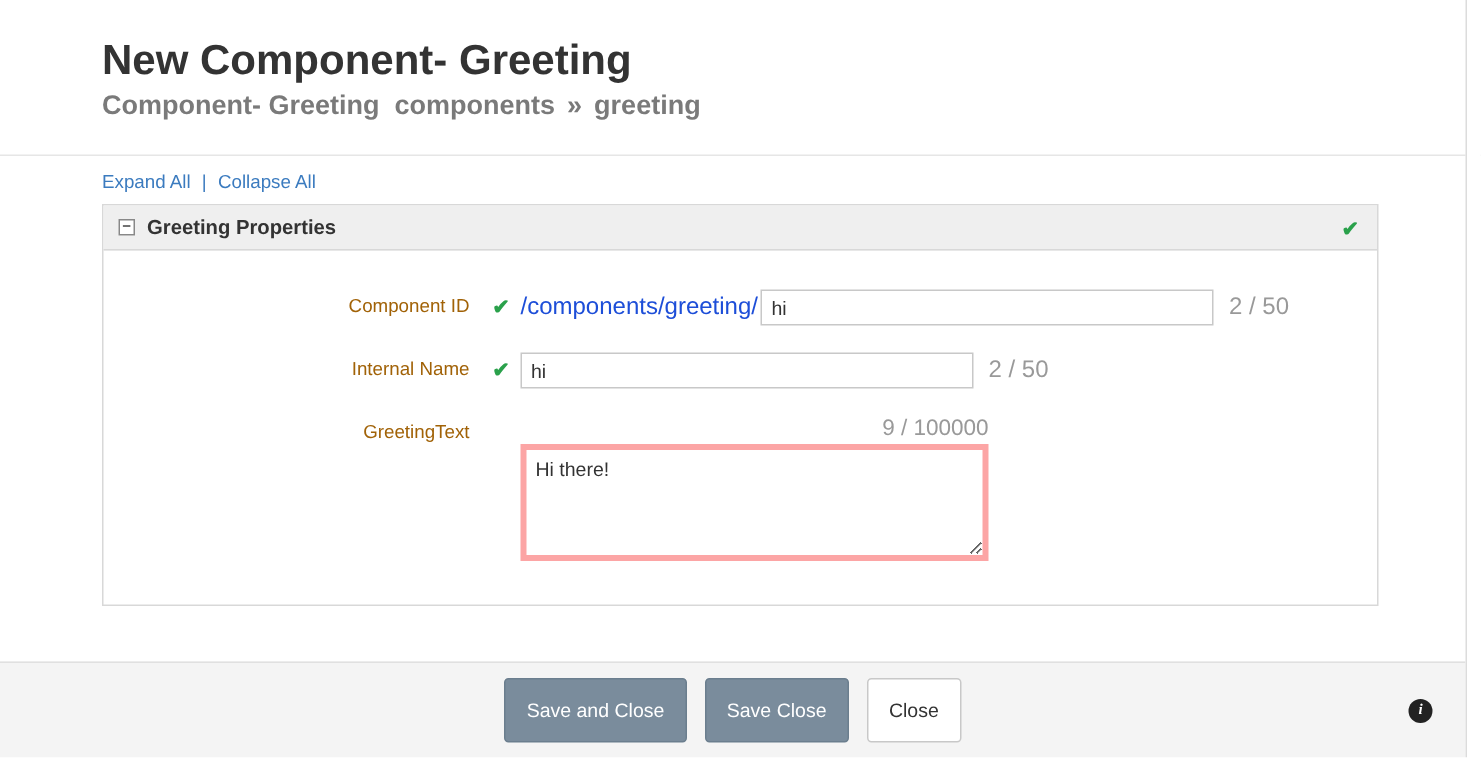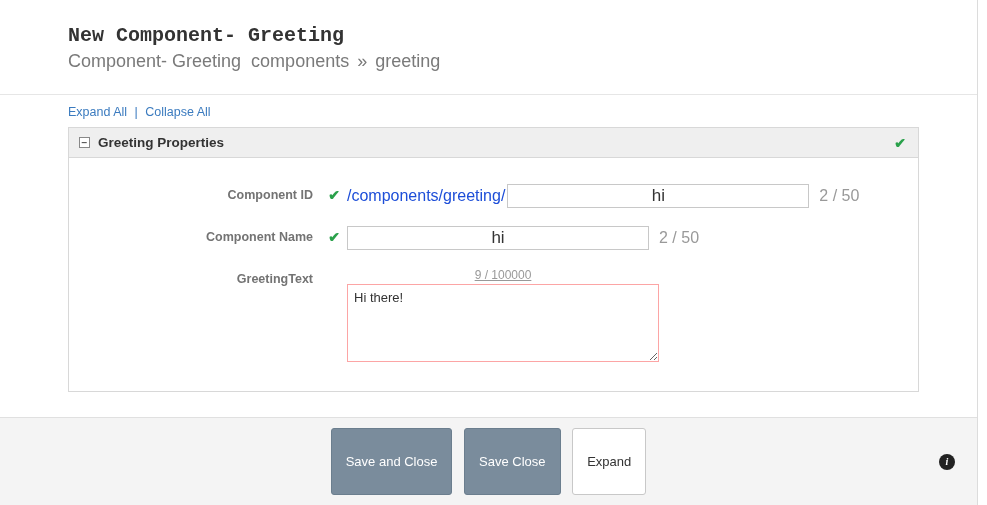--- a/index.html
+++ b/index.html
@@ -17,30 +17,29 @@
     position: absolute;
     right: 0; top: 0; bottom: 0;
     width: 10px;
     border-left: 1px solid #dcdcdc;
     background: #fff;
   }
   .header {
     padding: 24px 0 12px 68px;
   }
   .header h1 {
-    font-size: 20px;
+    font-size: 28px;
     font-weight: 700;
     color: #333;
-    font-family: Liberation Mono, monospace;
   }
   .breadcrumb {
     margin-top: 4px;
     font-size: 18px;
     color: #7a7a7a;
-    font-weight: 400;
+    font-weight: 700;
   }
   .breadcrumb .sep { margin: 0 3px; }
   .hr { border: 0; border-top: 1px solid #e6e6e6; margin-top: 10px; }
   .toolbar {
     padding: 10px 0 6px 68px;
     font-size: 12.5px;
   }
   .toolbar a { color: #3b7bbf; text-decoration: none; cursor: pointer; text-align: center; }
   .toolbar .pipe { color: #3b7bbf; margin: 0 4px; }
 
@@ -85,23 +84,23 @@
   }
   .form-row {
     display: flex;
     align-items: flex-start;
     margin-bottom: 18px;
   }
   .form-row:last-child { margin-bottom: 0; }
   .form-label {
     width: 242px;
     text-align: right;
-    font-weight: 700;
+    font-weight: 400;
     font-size: 12.5px;
-    color: #737373;
+    color: #a16207;
     padding-top: 4px;
     padding-right: 8px;
   }
   .validation {
     width: 26px;
     text-align: center;
     color: #2aa14b;
     font-size: 14px;
     font-weight: bold;
     padding-top: 3px;
@@ -113,64 +112,62 @@
     flex-wrap: wrap;
   }
   .path-prefix {
     color: #1d4ed8;
     font-size: 16px;
     margin-right: 2px;
   }
   input.inp {
     border: 1px solid #c8c8c8;
     padding: 4px 6px;
-    font-size: 17px;
+    font-size: 13px;
     color: #333;
     height: 24px;
-    text-align: center;
   }
   .inp-id { width: 302px; }
   .inp-name { width: 302px; }
   .counter {
     font-size: 16px;
     color: #999;
     margin-left: 10px;
   }
   .counter-top {
-    font-size: 12px;
+    font-size: 15px;
     color: #999;
     width: 312px;
-    text-align: center;
+    text-align: right;
     margin-bottom: 2px;
-    text-decoration: underline;
   }
   textarea.ta {
     width: 312px;
     height: 78px;
-    border: 1px solid #fca5a5;
+    border: 4px solid #fca5a5;
     padding: 5px 6px;
     font-size: 13px;
     font-family: inherit;
     color: #333;
     resize: both;
     outline: none;
   }
   .greeting-control { display: block; }
 
   .footer {
     position: absolute;
     left: 0; right: 10px; bottom: 0;
     background: #f4f4f4;
     border-top: 1px solid #e0e0e0;
     padding: 10px 0;
     text-align: center;
   }
   .btn {
     display: inline-block;
-    padding: 25px 14px;
+    padding: 13px 14px;
     font-size: 13px;
     border-radius: 3px;
     margin: 0 4px;
     cursor: pointer;
     border: 1px solid transparent;
   }
   .btn-primary {
     background: #7a8c9c;
     color: #fff;
     border-color: #6b7e8e;
@@ -231,21 +228,21 @@
       <div class="form-label">Component ID</div>
       <div class="validation">✔</div>
       <div class="form-control">
         <span class="path-prefix">/components/greeting/</span>
         <input class="inp inp-id" type="text" value="hi" style="">
         <span class="counter">2 / 50</span>
       </div>
     </div>
 
     <div class="form-row">
-      <div class="form-label">Component Name</div>
+      <div class="form-label">Internal Name</div>
       <div class="validation">✔</div>
       <div class="form-control">
         <input class="inp inp-name" type="text" value="hi" style="">
         <span class="counter">2 / 50</span>
       </div>
     </div>
 
     <div class="form-row">
       <div class="form-label">GreetingText</div>
       <div class="validation"></div>
@@ -254,17 +251,17 @@
         <textarea class="ta" style="">Hi there!</textarea>
       </div>
     </div>
 
   </div>
 </div>
 
 <div class="footer">
   <button class="btn btn-primary">Save and Close</button>
   <button class="btn btn-primary">Save Close</button>
-  <button class="btn btn-default">Expand</button>
+  <button class="btn btn-default">Close</button>
   <span class="info-icon">i</span>
 </div>
 
 <div class="right-rail"></div>
 
 </body></html>

